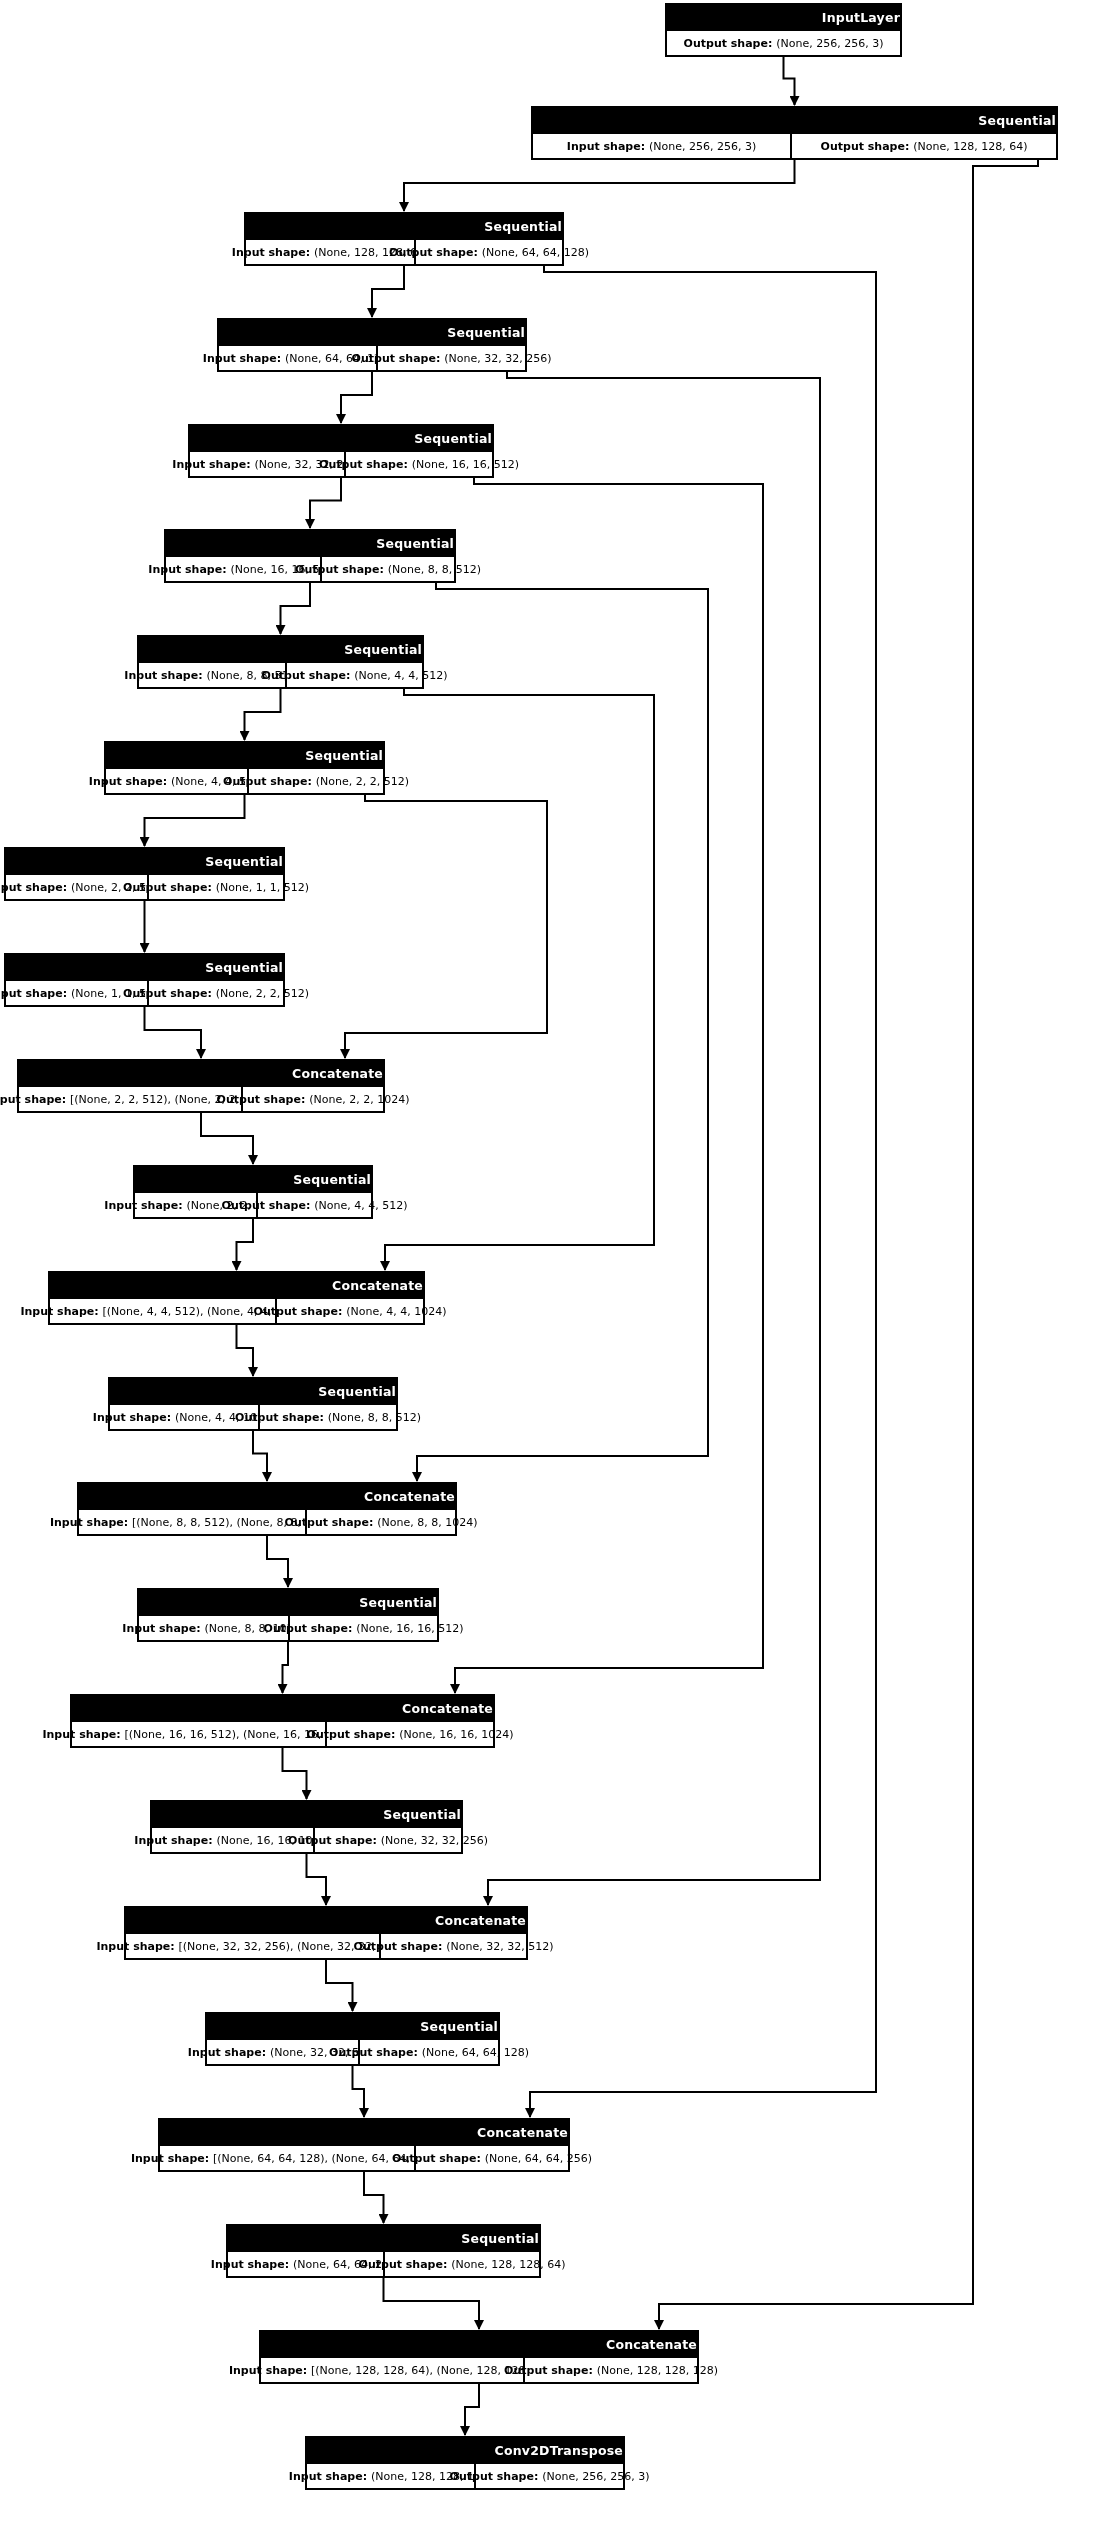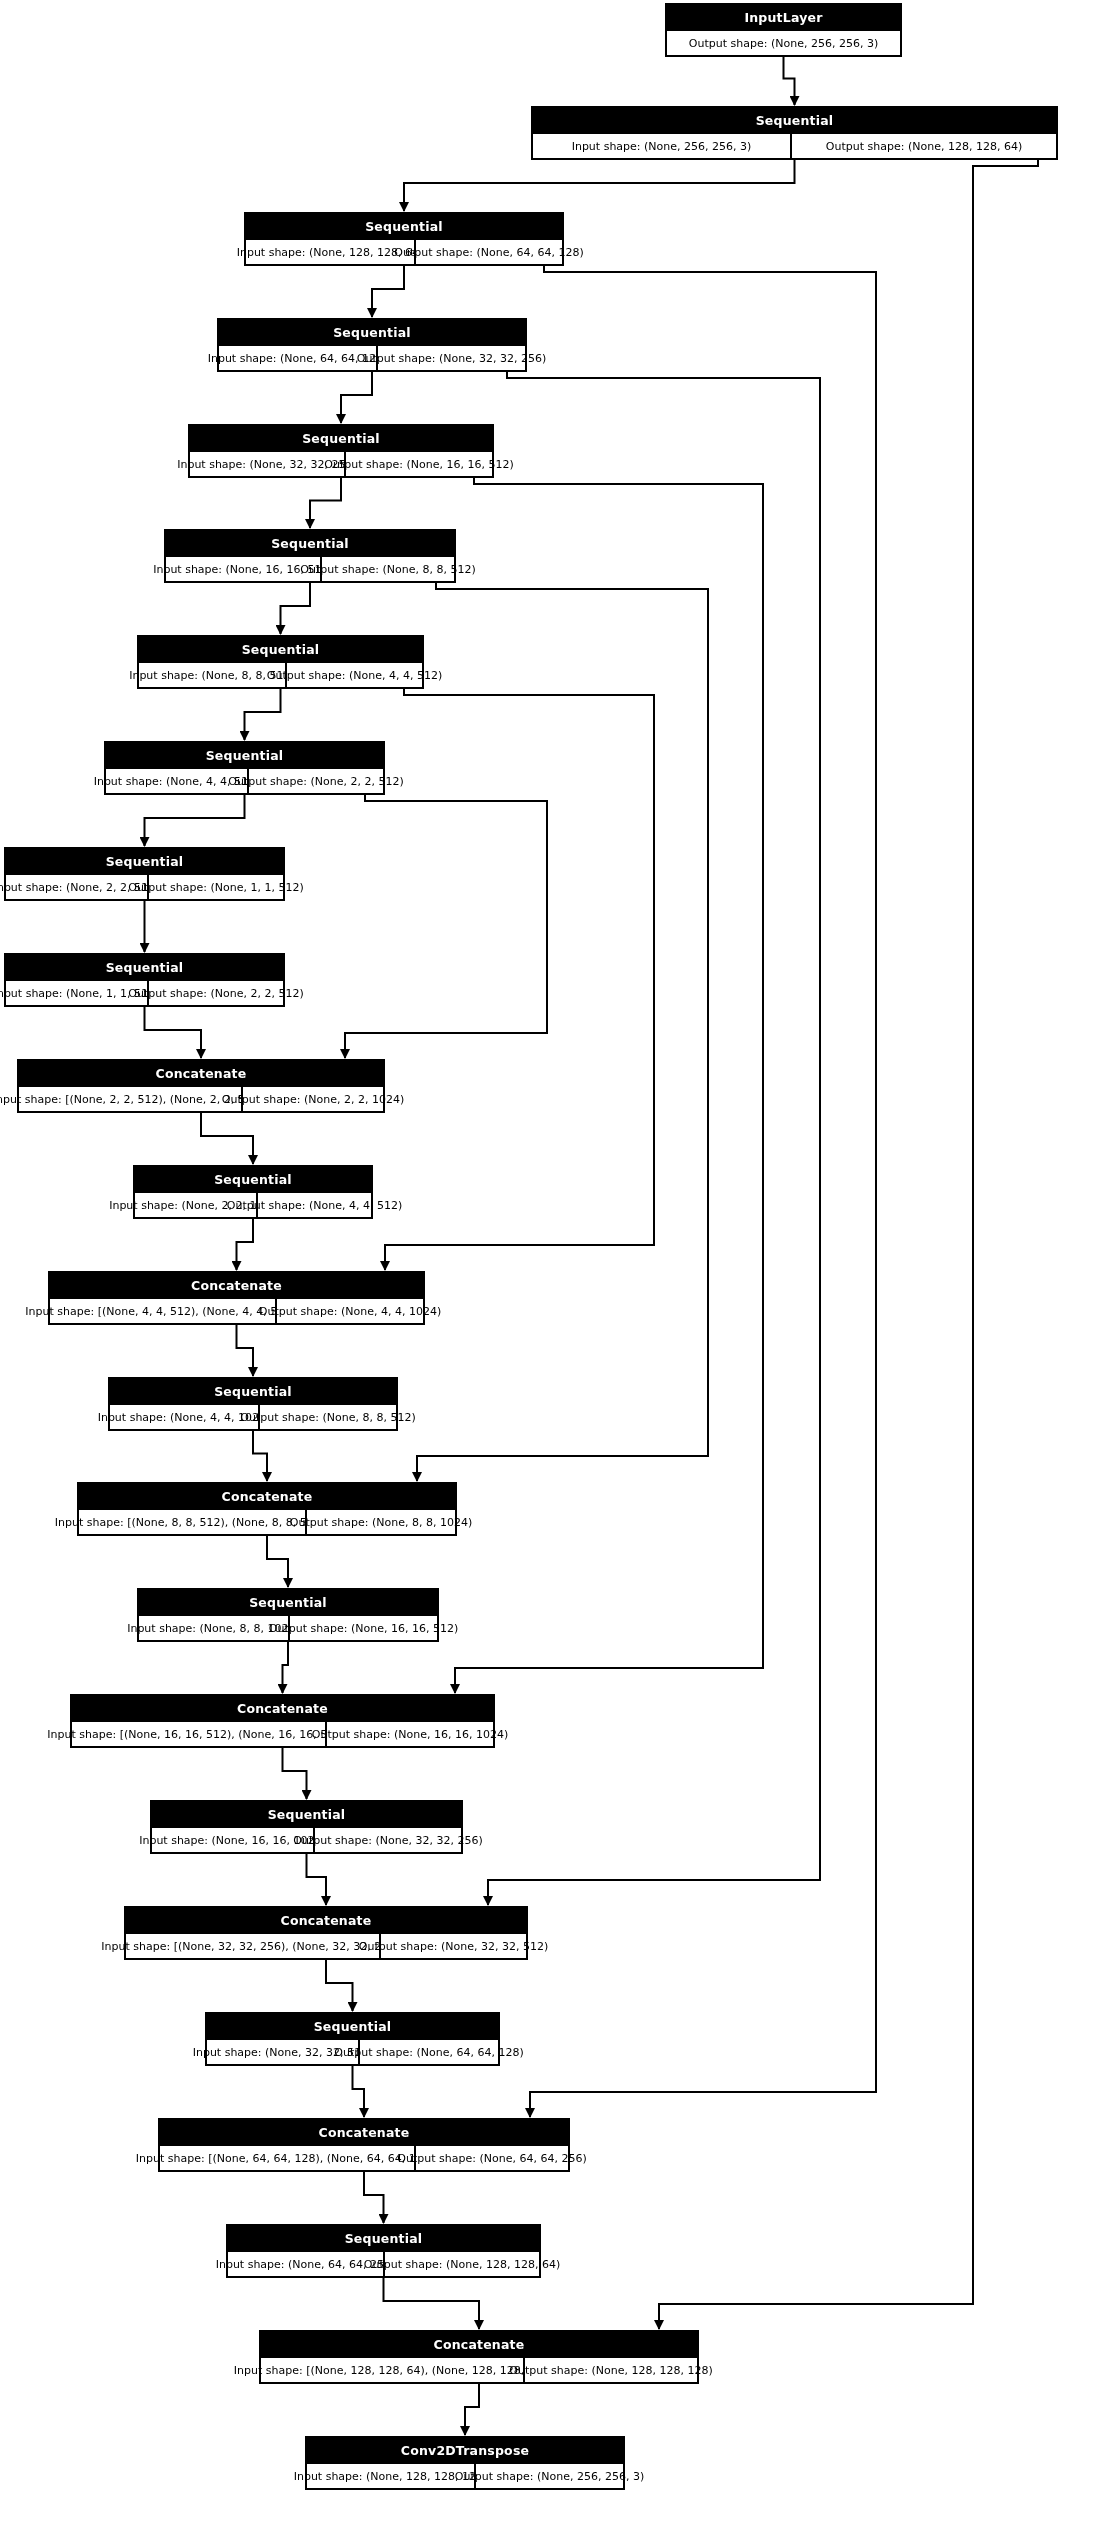--- a/index.html
+++ b/index.html
@@ -19,21 +19,21 @@
     position:absolute;
     border:2px solid #000000;
     background:#ffffff;
     box-sizing:border-box;
     z-index:2;
   }
   .node-title{
     background:#000000;
     color:#ffffff;
     font-weight:bold;
-    text-align:center;
+    text-align:right;
     line-height:26px;
     height:26px;
     font-size:12.5px;
     letter-spacing:.2px;
     white-space:nowrap;
     overflow:hidden;
   }
   .node-shapes{
     display:flex;
     height:24px;
@@ -49,21 +49,21 @@
     font-size:11px;
     color:#000000;
     white-space:nowrap;
     box-sizing:border-box;
     background:#ffffff;
   }
   .shape-cell.right{
     border-left:2px solid #000000;
   }
   .shape-cell b{font-weight:normal;}
-  .shape-cell span.lbl{font-weight:normal;}
+  .shape-cell span.lbl{font-weight:bold;}
 </style>
 </head>
 <body>
 
 <div id="canvas">
   <svg id="edges" viewBox="0 0 1101 2535">
     <defs>
       <marker id="arrow" viewBox="0 0 10 10" refX="9" refY="5" markerWidth="5" markerHeight="5" orient="auto-start-reverse">
         <path d="M 0 0 L 10 5 L 0 10 z" fill="#000000"></path>
       </marker>

